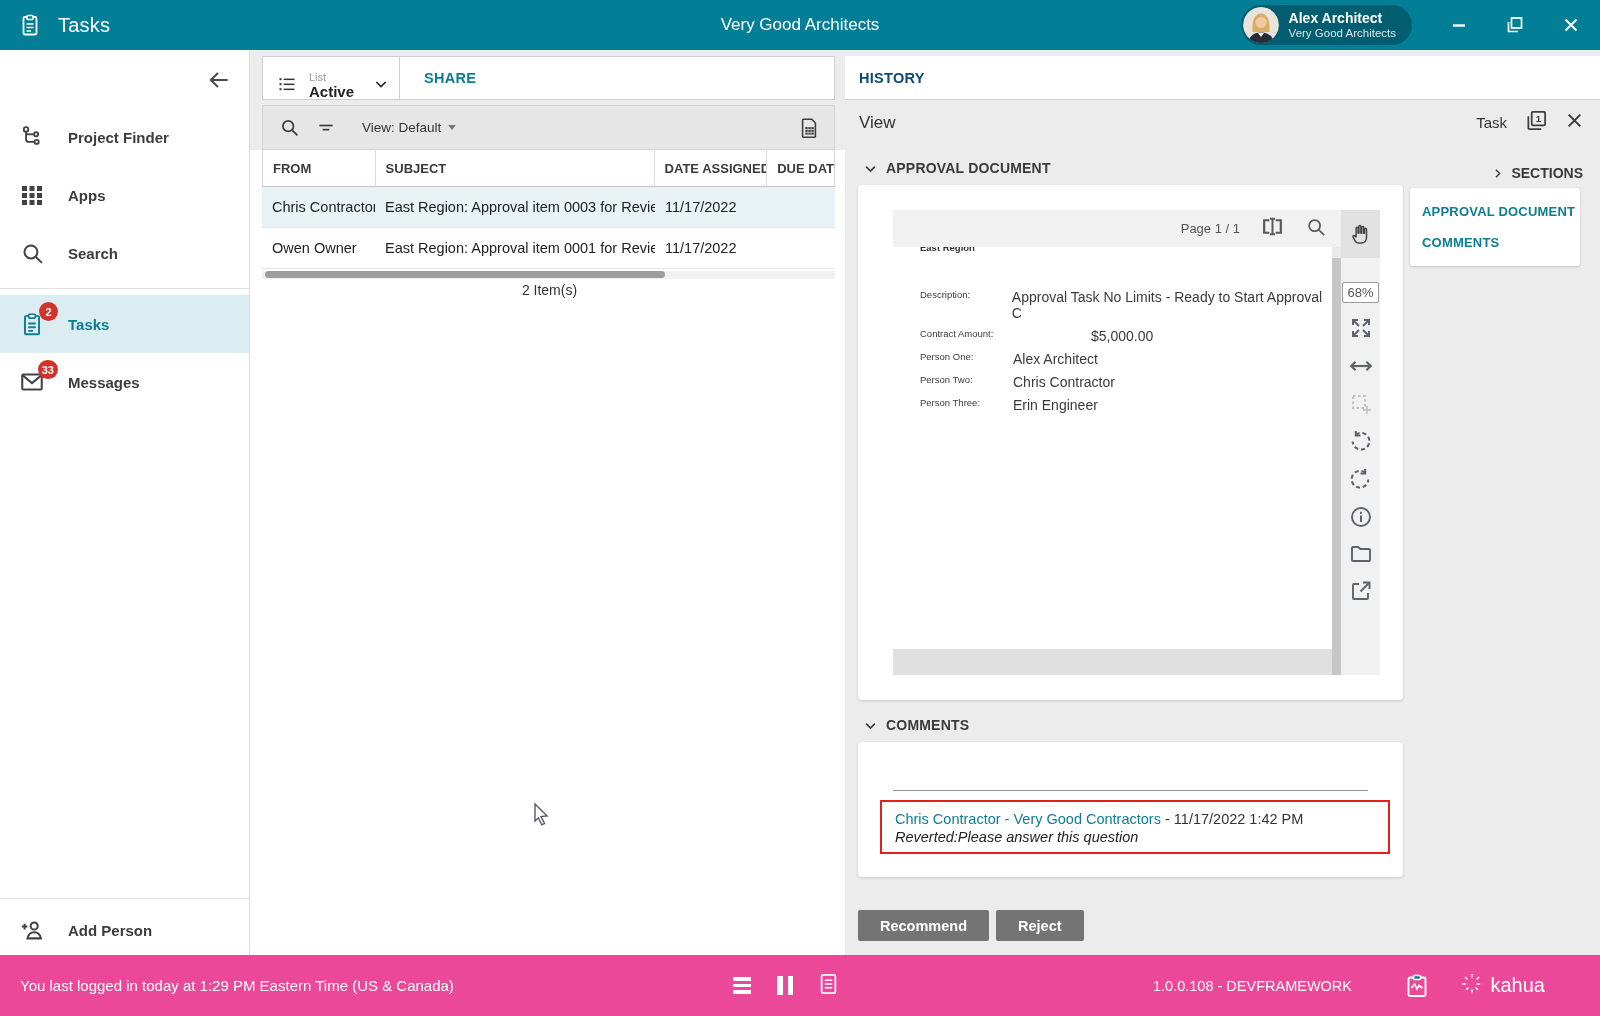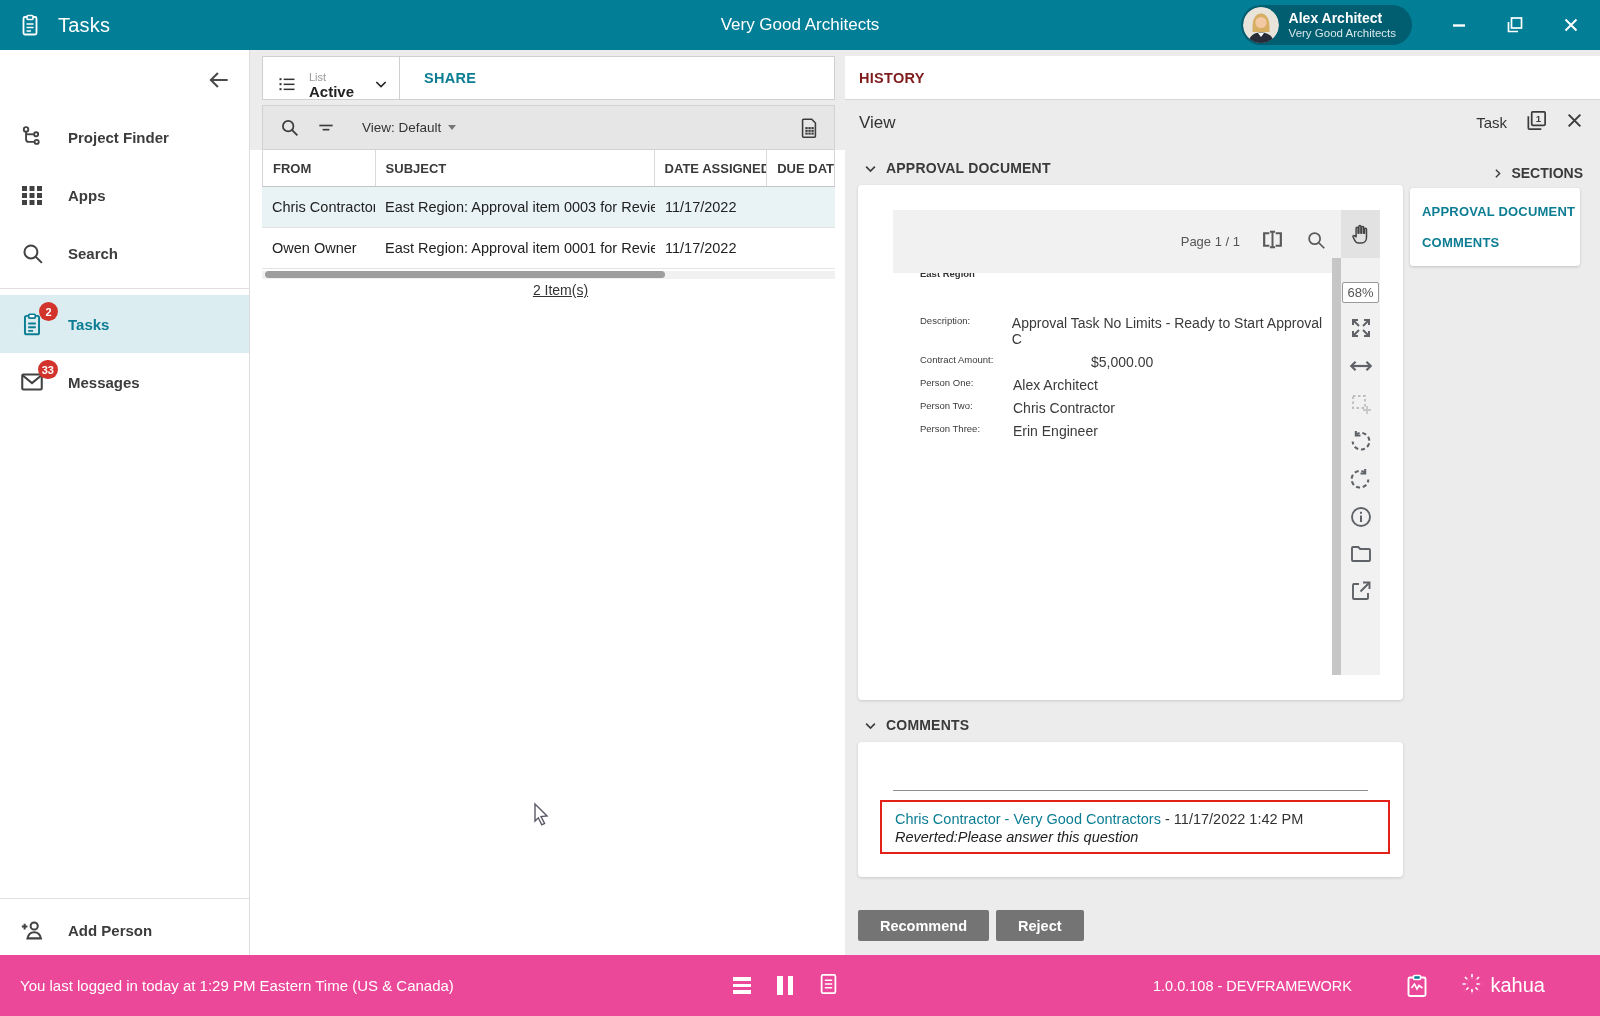--- a/index.html
+++ b/index.html
@@ -52,39 +52,39 @@
   .tbl { position:absolute; left:12px; top:100px; width:573px; }
   .thead { display:flex; height:37px; background:#fff; border-left:1px solid #d5d5d5; border-right:1px solid #d5d5d5; border-bottom:1px solid #c4c4c4; }
   .th { font-size:13px; font-weight:bold; color:#3a3a3a; display:flex; align-items:center; padding-left:10px; border-right:1px solid #dadada; overflow:hidden; white-space:nowrap; }
   .th:last-child { border-right:none; }
   .tr { display:flex; height:41px; border-bottom:1px solid #e4e4e4; background:#fff; cursor:pointer; }
   .tr.sel { background:#e9f3f6; }
   .td { font-size:14.5px; color:#222; display:flex; align-items:center; padding-left:10px; overflow:hidden; white-space:nowrap; }
   .c1 { width:113px; } .c2 { width:280px; } .c3 { width:113px; } .c4 { width:67px; }
   .hscroll { position:absolute; left:12px; top:221px; width:573px; height:8px; background:#f1f1f1; }
   .hscroll .thumb { position:absolute; left:3px; top:0; width:400px; height:7px; background:#9e9e9e; border-radius:4px; cursor:pointer; }
-  .count { position:absolute; left:24px; top:232px; width:573px; text-align:center; font-size:14px; color:#333;text-decoration:underline; }
+  .count { position:absolute; left:13px; top:232px; width:573px; text-align:center; font-size:14px; color:#333; }
 
   
   .rightpanel { position:absolute; left:845px; top:50px; width:755px; height:905px; background:#ececec; }
   .hist-bar { position:absolute; left:0; top:6px; width:755px; height:44px; background:#fff; border-bottom:1px solid #d6d6d6; display:flex; align-items:center; }
-  .hist-label { margin-left:14px; color:#7f1d1d; font-weight:bold; font-size:14.5px; letter-spacing:.3px; cursor:pointer; }
+  .hist-label { margin-left:14px; color:#0c4a6e; font-weight:bold; font-size:14.5px; letter-spacing:.3px; cursor:pointer; }
   .view-row { position:absolute; left:0; top:50px; width:755px; height:45px; display:flex; align-items:center; }
   .view-title { margin-left:14px; font-size:17px; color:#333; font-weight:500; }
   .view-actions { position:absolute; right:17px; display:flex; align-items:center; gap:18px; }
   .task-label { font-size:15px; color:#333;margin-left:28px; }
   .sec-hd { position:absolute; display:flex; align-items:center; font-size:14px; font-weight:bold; color:#3a3a3a; letter-spacing:.2px; }
   .sections-hd { position:absolute; right:17px; top:115px; display:flex; align-items:center; font-size:14px; font-weight:bold; color:#3a3a3a; cursor:pointer; }
   .sections-card { position:absolute; right:20px; top:138px; width:170px; background:#fff; border-radius:3px; box-shadow:0 1px 3px rgba(0,0,0,.18); padding:8px 0; }
   .sections-card .lnk { display:block; padding:8px 12px; color:#0c7d93; font-size:13px; font-weight:bold; letter-spacing:.2px; cursor:pointer; white-space:nowrap; }
 
   .doc-card { position:absolute; left:13px; top:135px; width:545px; height:515px; background:#fff; border-radius:4px; box-shadow:0 1px 3px rgba(0,0,0,.15); }
   .viewer { position:absolute; left:35px; top:25px; width:487px; height:465px; background:#e9e9e9; display:flex; }
   .v-main { width:448px; display:flex; flex-direction:column; }
-  .v-toolbar { height:63px; background:#f1f1f1; display:flex; align-items:center; justify-content:flex-end; gap:20px; padding-right:14px; }
+  .v-toolbar { height:37px; background:#f1f1f1; display:flex; align-items:center; justify-content:flex-end; gap:20px; padding-right:14px; }
   .page-ind { font-size:13px; color:#555; }
   .v-page { width:439px; height:402px; background:#fff; overflow:hidden; position:relative; }
   .v-bottomstrip { flex:1; background:#e0e0e0; width:439px; }
   .v-scroll { position:absolute; left:439px; top:48px; width:9px; height:417px; background:#c6c6c6; }
   .v-tools { position:absolute; left:448px; top:0; width:39px; height:465px; background:#f1f1f1; display:flex; flex-direction:column; align-items:center; }
   .hand-cell { width:39px; height:48px; background:#e2e2e2; display:flex; align-items:center; justify-content:center; cursor:pointer; }
   .zoom-badge { margin-top:24px; background:#fff; border:1px solid #9a9a9a; font-size:13px; color:#555; padding:2px 4px; border-radius:2px; }
   .v-tools .tico { margin-top:13px; cursor:pointer; display:flex; }
 
   .docpage-head { margin:-5px 0 0 27px; font-size:9.5px; font-weight:bold; color:#333; }

